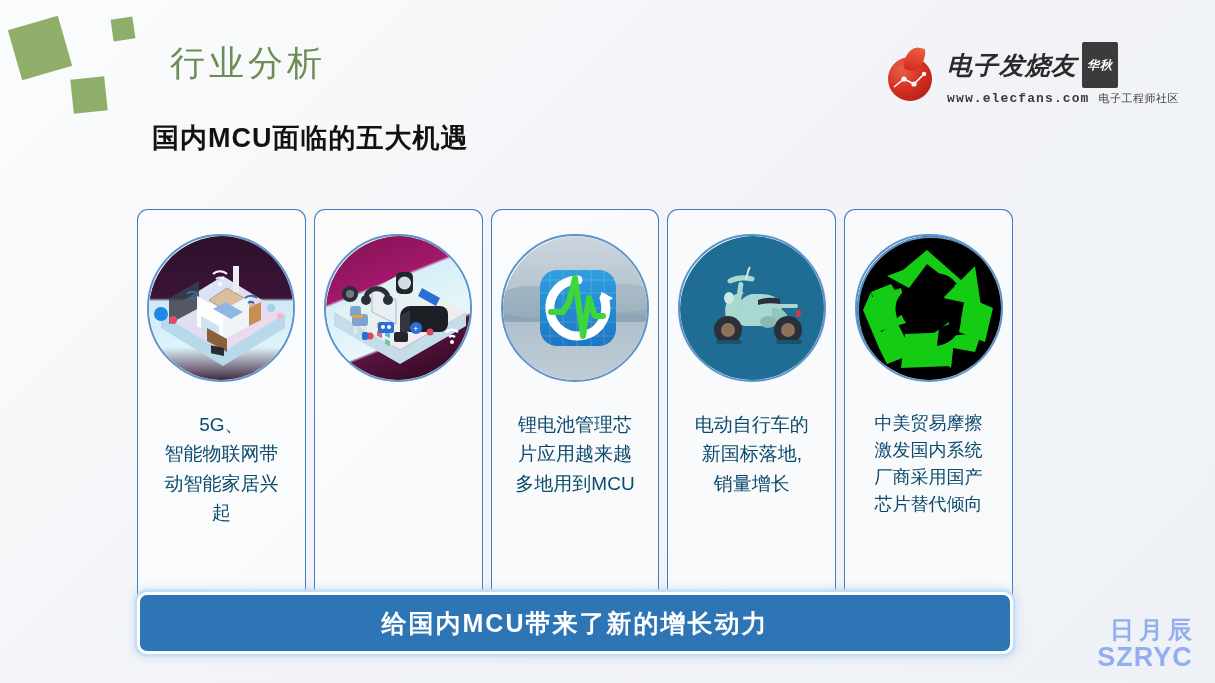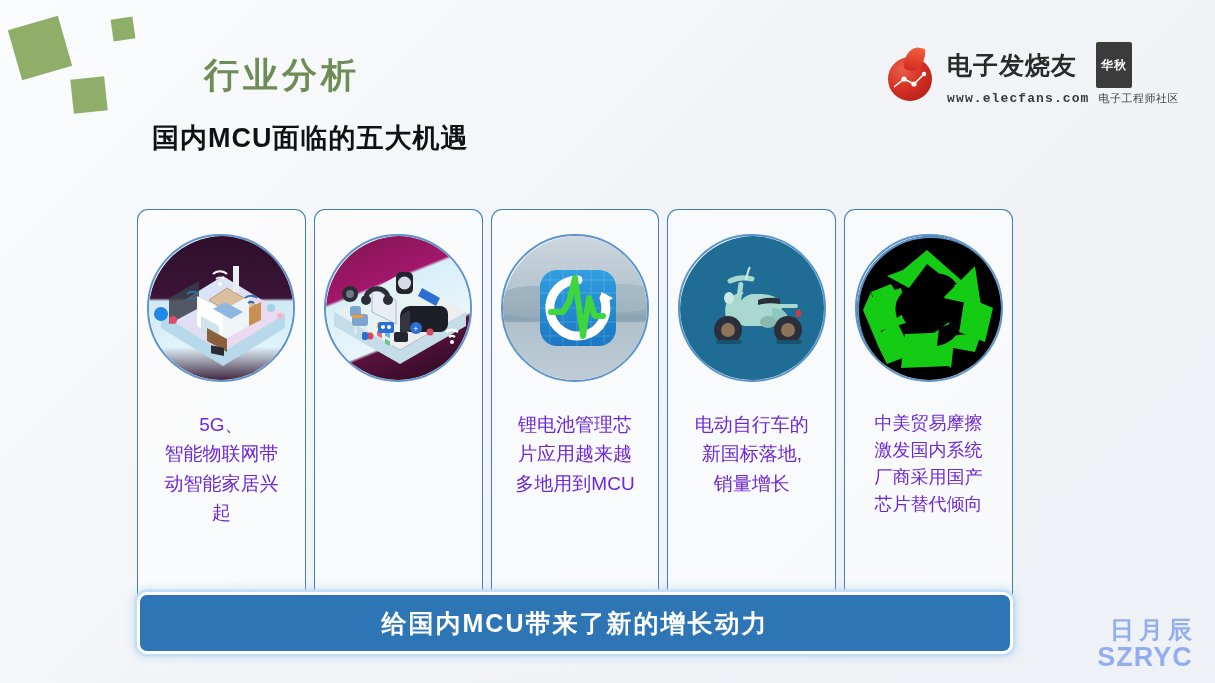--- a/index.html
+++ b/index.html
@@ -20,27 +20,26 @@
   
   .deco-squares { position: absolute; left: 0; top: 0; width: 170px; height: 140px; }
   .sq { position: absolute; background: #8FAE6A; }
   .sq-big   { left: 14px;  top: 22px; width: 52px;  height: 52px;  transform: rotate(-16deg); }
   .sq-small { left: 112px; top: 18px; width: 22px;  height: 22px;  transform: rotate(-8deg); }
   .sq-mid   { left: 72px;  top: 78px; width: 34px;  height: 34px;  transform: rotate(-6deg); }
 
   
   .slide-header {
     position: absolute;
-    left: 170px; top: 52px;
+    left: 170px; top: 40px;
     color: #6E8C55;
     font-size: 35px;
     letter-spacing: 4px;
-    font-weight: 700;
+    font-weight: 400;
     white-space: nowrap;
-    margin-left: 34px;
   }
 
   .slide-subtitle {
     position: absolute;
     left: 152px; top: 120px;
     color: #111111;
     font-size: 27px;
     font-weight: bold;
     letter-spacing: 1px;
     white-space: nowrap;
@@ -62,21 +61,21 @@
   }
   .brand-mark .flame {
     position: absolute; left: 19px; top: -1px;
     width: 19px; height: 24px;
     background: linear-gradient(180deg, #ef5f3d 0%, #d32a20 100%);
     border-radius: 60% 12% 52% 18% / 74% 30% 70% 26%;
     transform: rotate(12deg);
   }
   .brand-mark svg { position: absolute; left: 2px; top: 9px; }
   .brand-text { display: flex; flex-direction: column; gap: 3px; }
-  .brand-row1 { display: flex; align-items: center; gap: 19px; }
+  .brand-row1 { display: flex; align-items: center; gap: 5px; font-style: italic; }
   .brand-name {
     font-size: 25px; font-weight: bold; color: #2a2a2a;
     letter-spacing: 1px; line-height: 1;
   }
   .brand-badge {
     background: #3b3b3b; color: #ffffff;
     font-size: 12px; font-weight: bold;
     padding: 17px 5px; border-radius: 2px; line-height: 1;
     letter-spacing: 1px;
   }
@@ -107,21 +106,21 @@
   .thumb {
     width: 148px; height: 148px;
     border-radius: 50%;
     border: 2px solid #5b93cc;
     overflow: hidden;
     position: relative;
     flex: 0 0 auto;
   }
   .card-text {
     margin-top: 28px;
-    color: #6d28d9;
+    color: #0c4a6e;
     font-size: 19px;
     line-height: 1.55;
     text-align: center;
     padding: 0 6px;
     white-space: pre-line;
   }
   .card:nth-child(2) .card-text { font-size: 20px; }
   .card:nth-child(5) .card-text { font-size: 18px; line-height: 1.5; }
 
   

